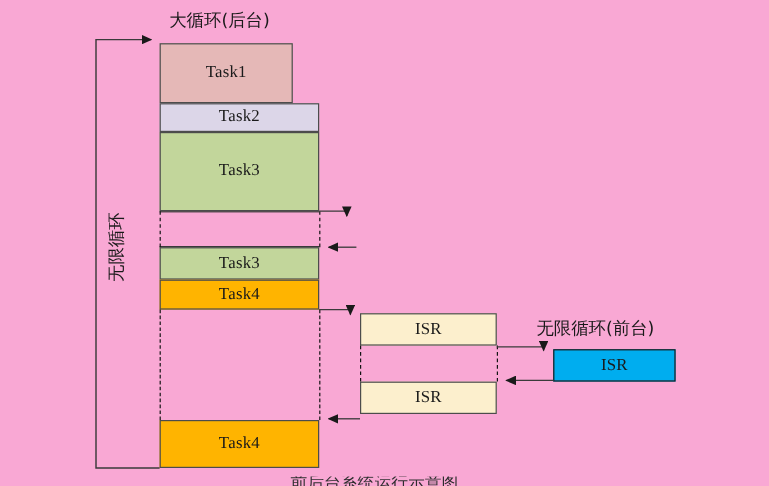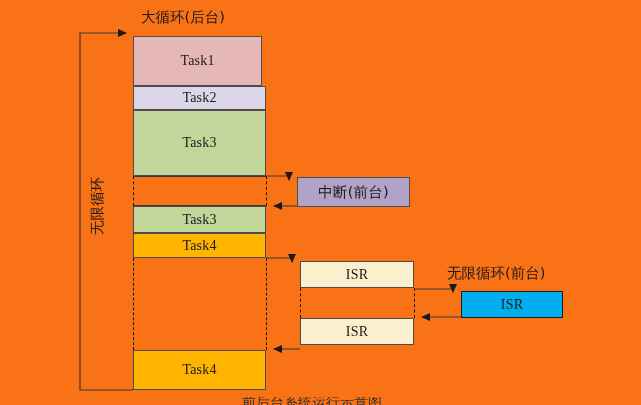--- a/index.html
+++ b/index.html
@@ -4,21 +4,21 @@
 <style>
   html, body {
     margin: 0;
     padding: 0;
     background: #ffffff;
   }
   #canvas {
     position: relative;
     width: 641px;
     height: 405px;
-    background: #f97316;
+    background: #f9a8d4;
     font-family: "Liberation Serif", "DejaVu Serif", serif;
     overflow: hidden;
   }
   .box {
     position: absolute;
     box-sizing: border-box;
     border: 1px solid #4c4c4c;
     display: flex;
     align-items: center;
     justify-content: center;
@@ -84,43 +84,40 @@
 <body>
 
 <div id="canvas">
 
   <div class="label label-cjk" style="left:141px; top:8px;">大循环(后台)</div>
 
   <div class="vlabel" style="left:88px; top:235px; transform: rotate(-90deg);">无限循环</div>
 
   <div class="label label-cjk" style="left:447px; top:264px;">无限循环(前台)</div>
 
-  <div class="box" style="left:133px; top:36px; width:129px; height:50px; background:#E5B8B7;">Task1</div>
+  <div class="box" style="left:133px; top:36px; width:111px; height:50px; background:#E5B8B7;">Task1</div>
 
   <div class="box" style="left:133px; top:86px; width:133px; height:24px; background:#DCD6E8;">Task2</div>
 
   <div class="box" style="left:133px; top:110px; width:133px; height:66px; background:#C2D69B;">Task3</div>
 
   <div class="box" style="left:133px; top:206px; width:133px; height:27px; background:#C2D69B;">Task3</div>
 
   <div class="box" style="left:133px; top:233px; width:133px; height:25px; background:#FFB400;">Task4</div>
 
   <div class="box" style="left:133px; top:350px; width:133px; height:40px; background:#FFB400;">Task4</div>
 
   <div class="hline" style="left:133px; top:176px; width:133px;"></div>
   <div class="hline" style="left:133px; top:205px; width:133px;"></div>
   <div class="dashv" style="left:133px; top:176px; height:30px;"></div>
   <div class="dashv" style="left:266px; top:176px; height:30px;"></div>
 
   <div class="dashv" style="left:133px; top:258px; height:92px;"></div>
   <div class="dashv" style="left:266px; top:258px; height:92px;"></div>
 
-  <div class="box" style="left:297px; top:177px; width:113px; height:30px; background:#B3A2C7;">
-    <span class="label-cjk">中断(前台)</span>
-  </div>
 
   <div class="box" style="left:300px; top:261px; width:114px; height:27px; background:#FCEFCD;">ISR</div>
 
   <div class="box" style="left:300px; top:318px; width:114px; height:27px; background:#FCEFCD;">ISR</div>
 
   <div class="dashv" style="left:300px; top:288px; height:30px;"></div>
   <div class="dashv" style="left:414px; top:288px; height:30px;"></div>
 
   <div class="box" style="left:461px; top:291px; width:102px; height:27px; background:#00ADEF; border:1px solid #1a1a1a;">ISR</div>
 

